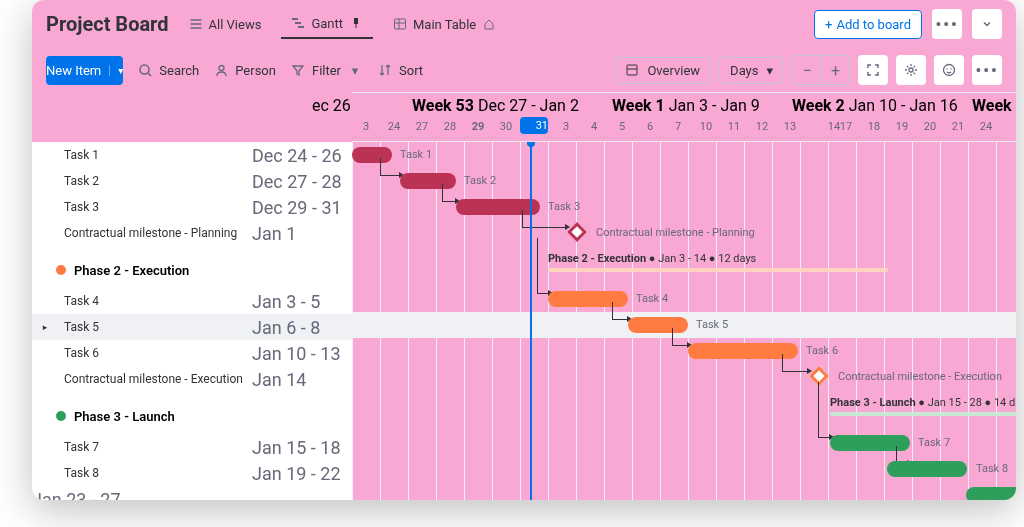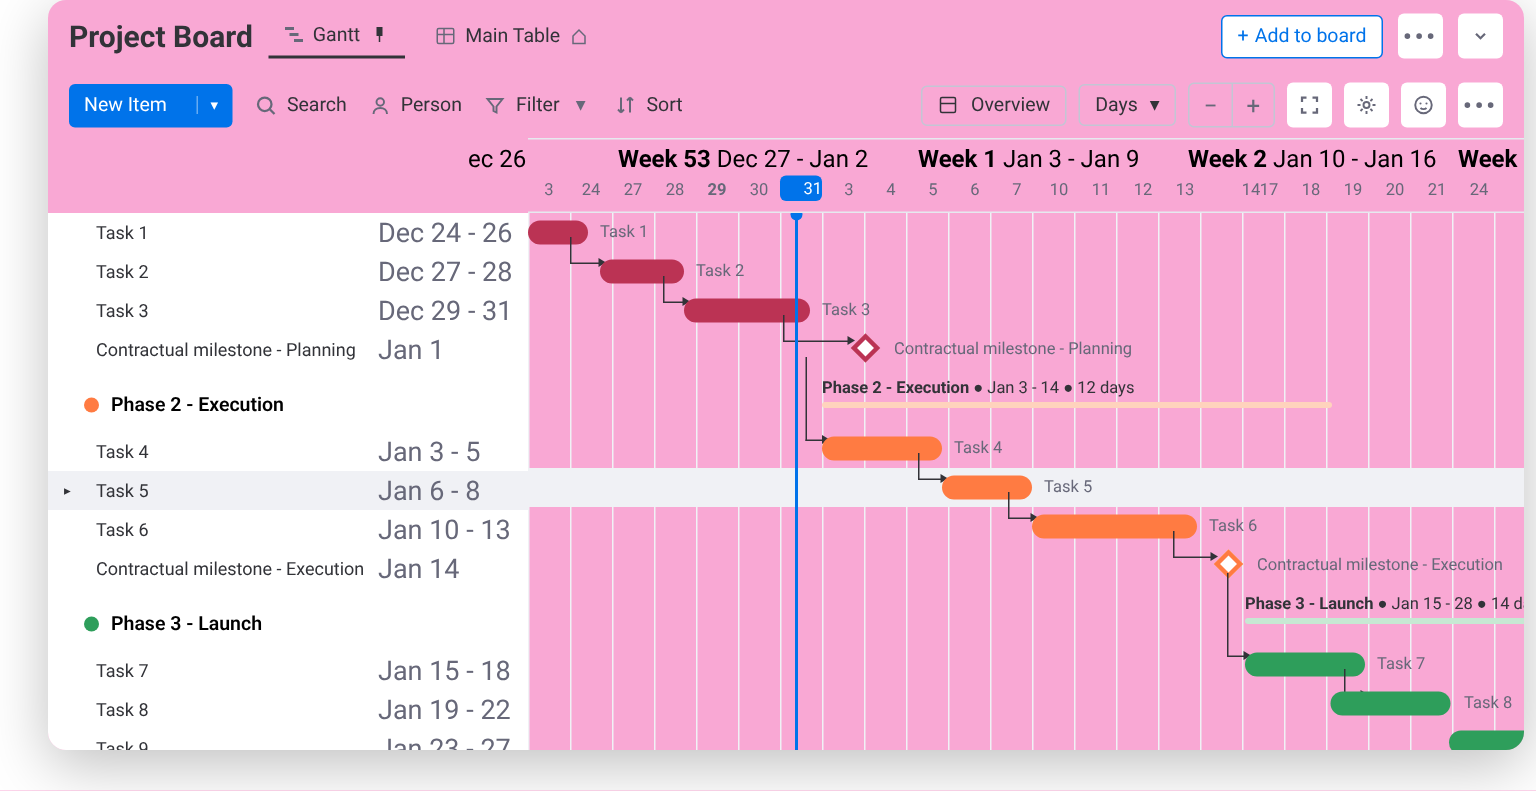--- a/index.html
+++ b/index.html
@@ -13,21 +13,21 @@
 .tab .ico{width:14px;height:14px;display:inline-flex;align-items:center;justify-content:center;color:#676879}
 .tab.active{border-bottom:2px solid #323338;border-radius:0}
 .spacer{flex:1}
 .add-board{border:1px solid #0073ea;color:#0073ea;background:#fff;font-size:13px;padding:6px 10px;border-radius:4px;display:flex;align-items:center;gap:4px;cursor:pointer}
 .iconbtn{width:30px;height:30px;border:1px solid #c3c6d4;border-radius:4px;display:flex;align-items:center;justify-content:center;cursor:pointer;color:#676879;background:#fff}
 .iconbtn.bare{border:none}
 .dots{letter-spacing:2px;font-weight:700;color:#676879}
 
 
 .toolbar{height:44px;display:flex;align-items:center;padding:0 14px;gap:14px}
-.newitem{background:#0073ea;color:#fff;border:none;font-size:13px;padding:7px 10px;border-radius:4px;display:flex;align-items:center;gap:20px;cursor:pointer}
+.newitem{background:#0073ea;color:#fff;border:none;font-size:13px;padding:7px 0;border-radius:4px;display:flex;align-items:center;gap:8px;cursor:pointer}
 .newitem .chev{border-left:1px solid rgba(255,255,255,.4);padding-left:8px;font-size:10px}
 .tool{display:flex;align-items:center;gap:6px;font-size:13px;color:#323338;cursor:pointer}
 .tool .ico{color:#676879;width:16px;height:16px;display:inline-flex;align-items:center;justify-content:center}
 .right-tools{margin-left:auto;display:flex;align-items:center;gap:8px}
 .select{border:1px solid #c3c6d4;border-radius:4px;padding:5px 10px;font-size:13px;display:flex;align-items:center;gap:8px;cursor:pointer;color:#323338}
 .pm{border:1px solid #c3c6d4;border-radius:4px;display:flex;overflow:hidden}
 .pm span{width:28px;height:28px;display:flex;align-items:center;justify-content:center;color:#676879;cursor:pointer}
 .pm span+span{border-left:1px solid #c3c6d4}
 
 
@@ -74,20 +74,28 @@
 .dep .arr{position:absolute;right:-4px;bottom:-3px;width:0;height:0;border-top:3px solid transparent;border-bottom:3px solid transparent;border-left:5px solid #323338}
 
 svg{display:block}
 </style>
 </head>
 <body>
 <div class="app">
 
 <div class="topbar">
   <div class="board-title">Project Board</div>
+  <div class="tab">
+    <span class="ico">
+          <svg width="14" height="14" viewBox="0 0 14 14">
+            <path d="M2 3h10M2 7h10M2 11h10" stroke="currentColor" stroke-width="1.5" stroke-linecap="round"></path>
+          </svg>
+        </span>
+    <span>All Views</span>
+  </div>
   <div class="tab active">
     <span class="ico">
           <svg width="14" height="14" viewBox="0 0 14 14">
             <rect x="1" y="2" width="6" height="2" fill="currentColor"></rect>
             <rect x="4" y="6" width="6" height="2" fill="currentColor"></rect>
             <rect x="7" y="10" width="6" height="2" fill="currentColor"></rect>
           </svg>
         </span>
     <span>Gantt</span>
     <span class="ico">
@@ -290,21 +298,20 @@
         </div>
         <div class="row">
           <span class="name">Task 7</span>
           <span class="date">Jan 15 - 18</span>
         </div>
         <div class="row">
           <span class="name">Task 8</span>
           <span class="date">Jan 19 - 22</span>
         </div>
         <div class="row">
-          <span class="name">Task 9</span>
           <span class="date">Jan 23 - 27</span>
         </div>
       </div>
   <div class="right-col" id="right-col">
     <div class="gridlines" id="gridlines">
           <div class="vline" style="left: 0px;"></div>
           <div class="vline" style="left: 28px;"></div>
           <div class="vline" style="left: 56px;"></div>
           <div class="vline" style="left: 84px;"></div>
           <div class="vline" style="left: 112px;"></div>

